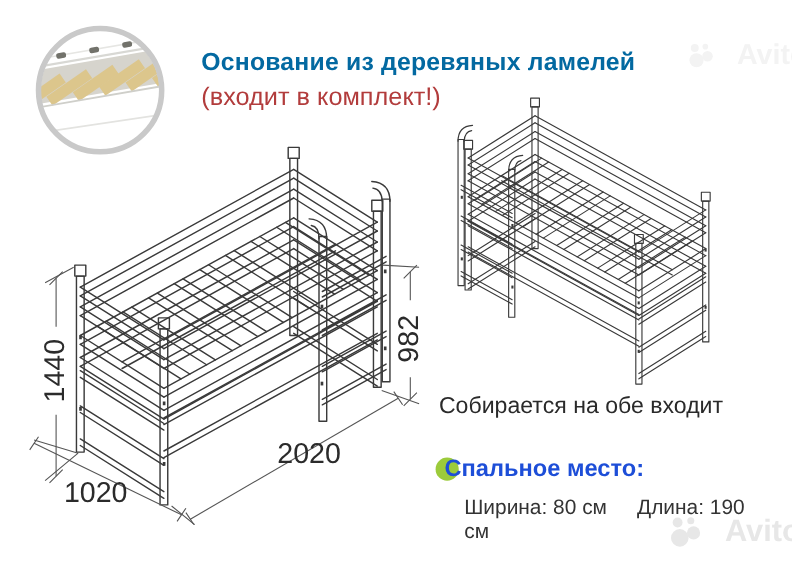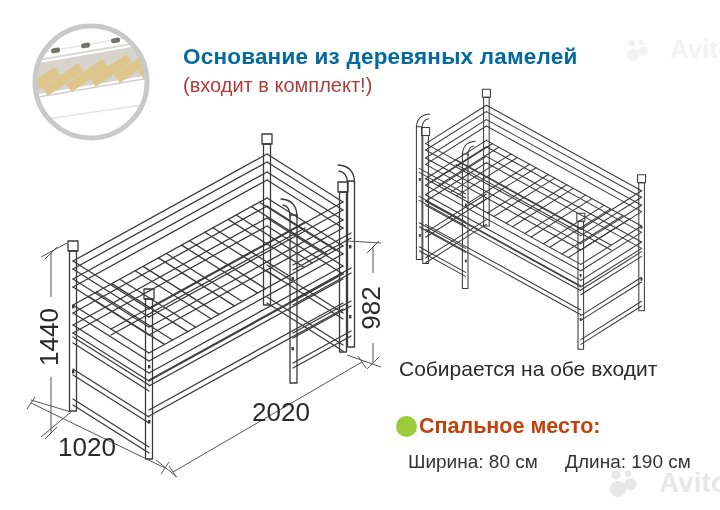--- a/index.html
+++ b/index.html
@@ -1,27 +1,27 @@
 <!DOCTYPE html>
 <html><head>
 <meta charset="utf-8">
 <style>
   html,body{margin:0;padding:0;background:#fff;}
   body{width:720px;height:510px;position:relative;overflow:hidden;
        font-family:"Liberation Sans",sans-serif;-webkit-font-smoothing:antialiased;}
   .abs{position:absolute;}
   
   .title{left:183px;top:44px;font-size:22.5px;font-weight:600;color:#0369a1;letter-spacing:.2px;}
-  .subtitle{left:183px;top:74px;font-size:20px;font-weight:500;color:#b23c3c;}
+  .subtitle{left:183px;top:74px;font-size:23px;font-weight:500;color:#b23c3c;}
   
   .assemble{left:399px;top:357px;font-size:21px;font-weight:500;color:#2a2a2a;}
   .sleep-wrap{left:395px;top:414px;width:300px;}
   .sleep-dot{position:absolute;left:1px;top:2px;width:21px;height:21px;border-radius:50%;}
-  .sleep-title{position:relative;margin-left:24px;font-size:21.5px;font-weight:700;color:#c2410c;}
-  .sleep-row2{margin-top:12px;margin-left:13px;font-size:19px;font-weight:500;color:#333;}
+  .sleep-title{position:relative;margin-left:9px;font-size:21.5px;font-weight:700;color:#1d4ed8;}
+  .sleep-row2{margin-top:12px;margin-left:27px;font-size:19px;font-weight:500;color:#333;}
   .sleep-row2 .len{margin-left:22px;}
   
   .wm{display:flex;align-items:center;gap:20px;font-weight:700;}
   .wm-top{left:626px;top:34px;color:#f3f3f3;font-size:26px;}
   .wm-bottom{left:609px;top:467px;color:#e7e7e7;font-size:28px;}
   svg text{font-family:"Liberation Sans",sans-serif;}
 </style>
 </head>
 <body>
 

